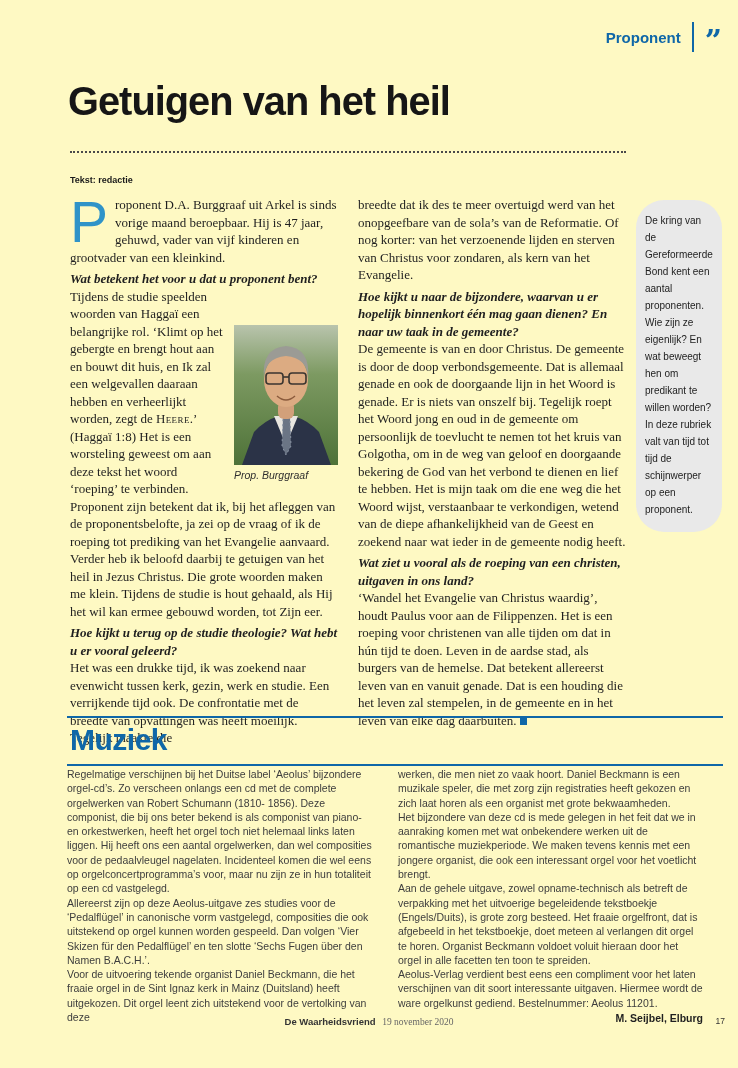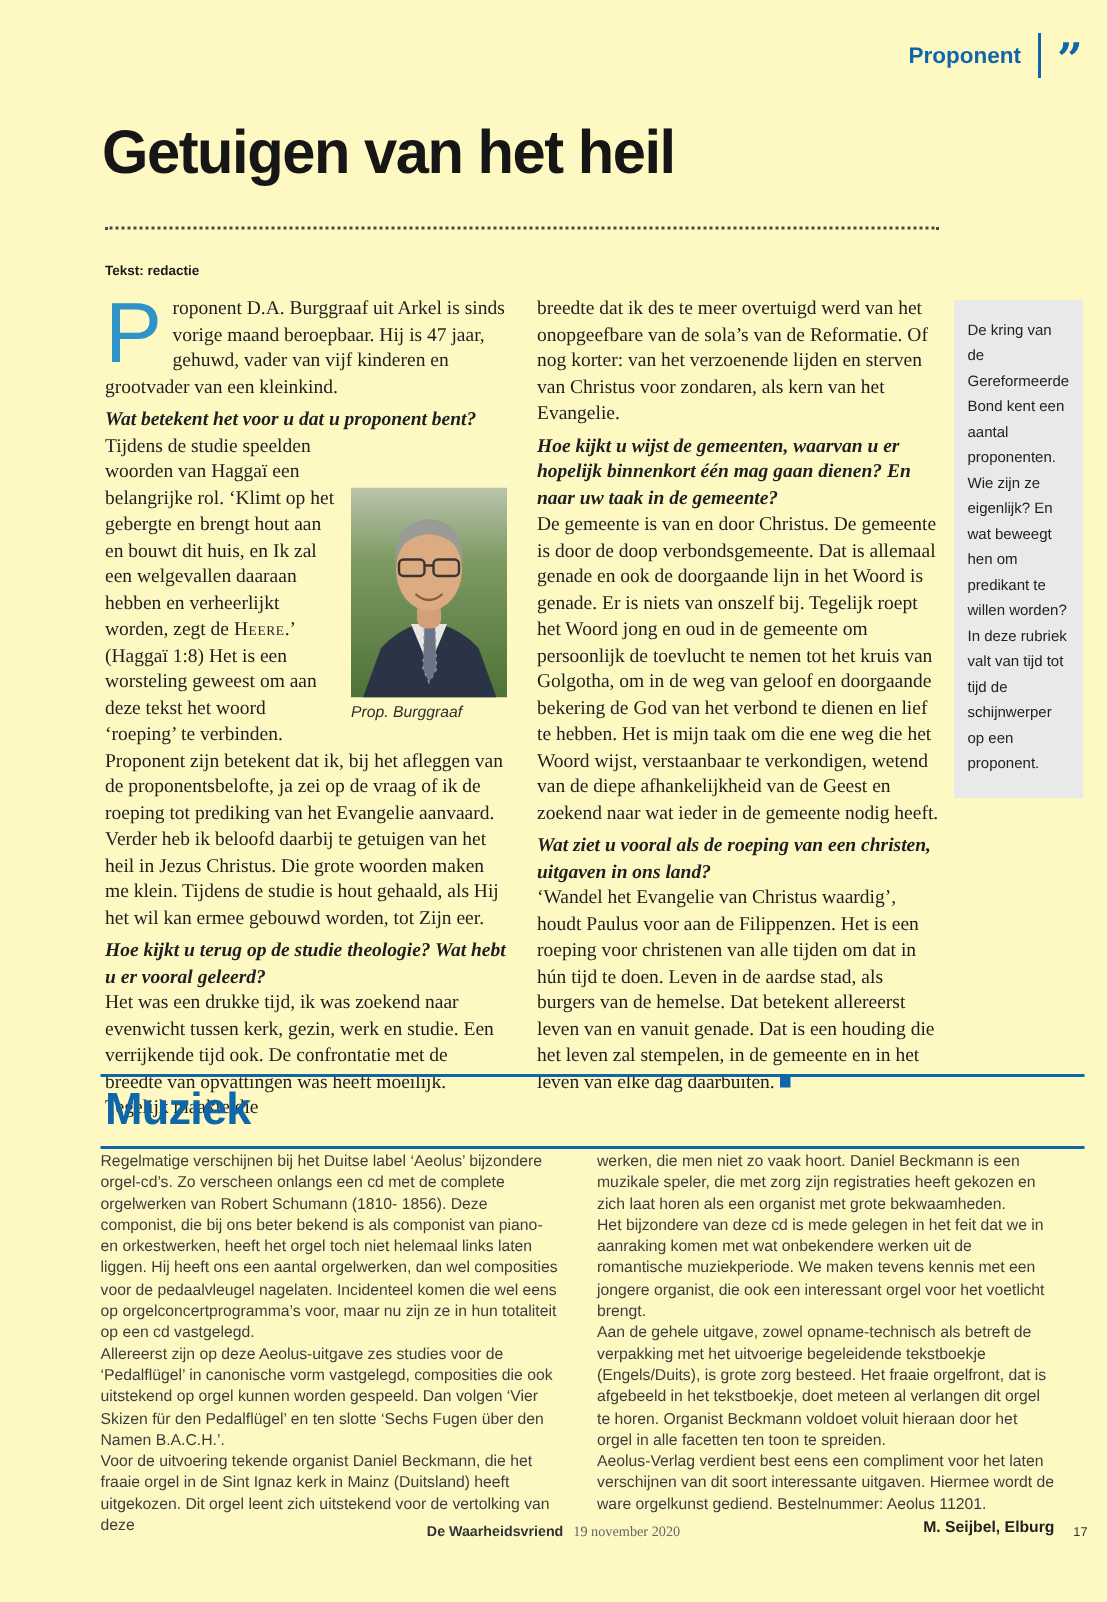--- a/index.html
+++ b/index.html
@@ -36,21 +36,21 @@
   .photo-float svg{display:block;}
   .photo-caption{
     display:block;font-family:"Liberation Sans","DejaVu Sans",sans-serif;
     font-style:italic;font-size:10.5px;line-height:13px;color:#2e2e2e;margin-top:4px;
   }
   .end-mark{display:inline-block;width:7px;height:7px;background:#0f67a8;margin-left:4px;}
   
   .sidebar{
     position:absolute;left:636px;top:200px;width:86px;box-sizing:border-box;
     background:#e9e9e9;padding:12px 9px 14px 9px;
-    font-family:"Liberation Sans","DejaVu Sans",sans-serif;font-size:10px;line-height:17px;color:#222;
+    font-family:"Liberation Sans","DejaVu Sans",sans-serif;font-size:10px;line-height:17px;color:#222;border-radius:28px;
   }
   .sidebar p{margin:0;}
   
   .muziek{position:absolute;left:67px;top:716px;width:656px;}
   .mz-rule{height:2px;background:#0f67a8;}
   .muziek h2{
     margin:5px 0 7px 3px;font-family:"Liberation Sans","DejaVu Sans",sans-serif;
     font-weight:800;font-size:30px;color:#0f67a8;letter-spacing:-0.5px;
   }
   .mz-cols{display:flex;gap:26px;margin-top:1px;}
@@ -113,21 +113,21 @@
               <line x1="49" y1="52" x2="55" y2="52" stroke="#3a3530" stroke-width="1.6"></line>
               <path d="M43 71 Q52 79 61 71" fill="none" stroke="#8a5a3c" stroke-width="1.5"></path>
             </svg>
             <span class="photo-caption">Prop. Burggraaf</span>
           </span><span>Tijdens de studie speelden woorden van Haggaï een belangrijke rol. ‘Klimt op het gebergte en brengt hout aan en bouwt dit huis, en Ik zal een welgevallen daaraan hebben en verheerlijkt worden, zegt de </span><span class="smallcaps">Heere</span><span>.’ (Haggaï 1:8) Het is een worsteling geweest om aan deze tekst het woord ‘roeping’ te verbinden. Proponent zijn betekent dat ik, bij het afleggen van de proponentsbelofte, ja zei op de vraag of ik de roeping tot prediking van het Evangelie aanvaard. Verder heb ik beloofd daarbij te getuigen van het heil in Jezus Christus. Die grote woorden maken me klein. Tijdens de studie is hout gehaald, als Hij het wil kan ermee gebouwd worden, tot Zijn eer.</span></p>
       <p class="question">Hoe kijkt u terug op de studie theologie? Wat hebt u er vooral geleerd?</p>
       <p class="answer">Het was een drukke tijd, ik was zoekend naar evenwicht tussen kerk, gezin, werk en studie. Een verrijkende tijd ook. De confrontatie met de breedte van opvattingen was heeft moeilijk. Tegelijk maakte die</p>
     </div>
     <div class="col">
       <p class="answer">breedte dat ik des te meer overtuigd werd van het onopgeefbare van de sola’s van de Reformatie. Of nog korter: van het verzoenende lijden en sterven van Christus voor zondaren, als kern van het Evangelie.</p>
-      <p class="question">Hoe kijkt u wijst de gemeenten, waarvan u er hopelijk binnenkort één mag gaan dienen? En naar uw taak in de gemeente?</p>
+      <p class="question">Hoe kijkt u naar de bijzondere, waarvan u er hopelijk binnenkort één mag gaan dienen? En naar uw taak in de gemeente?</p>
       <p class="answer">De gemeente is van en door Christus. De gemeente is door de doop verbondsgemeente. Dat is allemaal genade en ook de doorgaande lijn in het Woord is genade. Er is niets van onszelf bij. Tegelijk roept het Woord jong en oud in de gemeente om persoonlijk de toevlucht te nemen tot het kruis van Golgotha, om in de weg van geloof en doorgaande bekering de God van het verbond te dienen en lief te hebben. Het is mijn taak om die ene weg die het Woord wijst, verstaanbaar te verkondigen, wetend van de diepe afhankelijkheid van de Geest en zoekend naar wat ieder in de gemeente nodig heeft.</p>
       <p class="question">Wat ziet u vooral als de roeping van een christen, uitgaven in ons land?</p>
       <p class="answer"><span>‘Wandel het Evangelie van Christus waardig’, houdt Paulus voor aan de Filippenzen. Het is een roeping voor christenen van alle tijden om dat in hún tijd te doen. Leven in de aardse stad, als burgers van de hemelse. Dat betekent allereerst leven van en vanuit genade. Dat is een houding die het leven zal stempelen, in de gemeente en in het leven van elke dag daarbuiten.</span><span class="end-mark"></span></p>
     </div>
   </section>
 
   <aside class="sidebar">
     <p>De kring van de Gereformeerde Bond kent een aantal proponenten. Wie zijn ze eigenlijk? En wat beweegt hen om predikant te willen worden? In deze rubriek valt van tijd tot tijd de schijnwerper op een proponent.</p>
   </aside>
 

